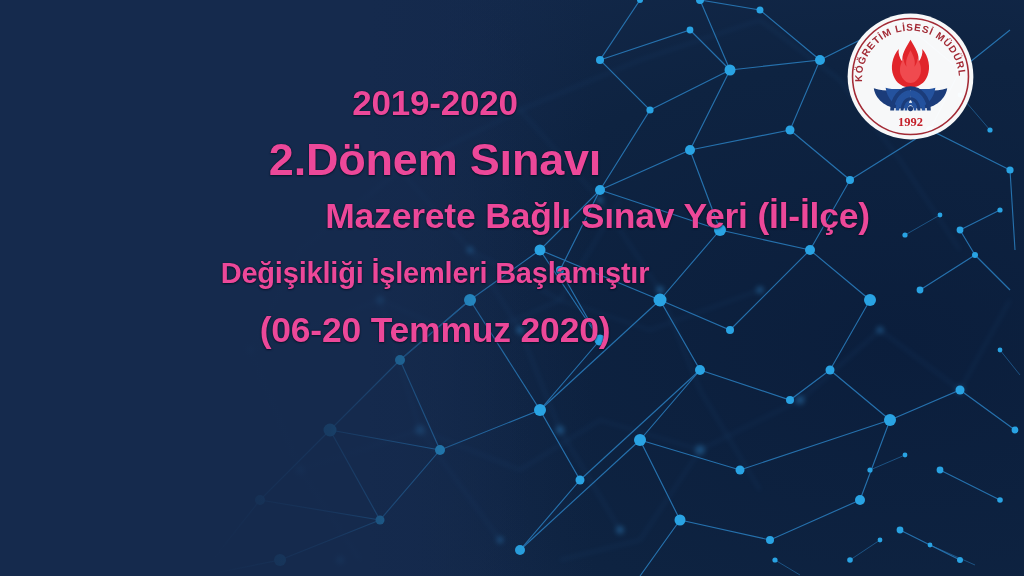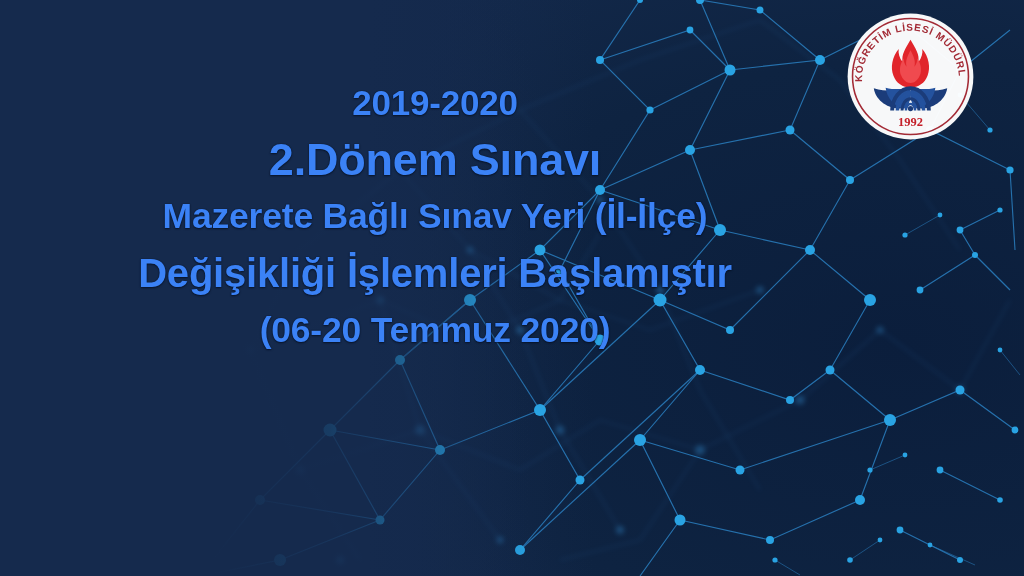--- a/index.html
+++ b/index.html
@@ -43,32 +43,32 @@
 
   
   #headline{
     position:absolute;
     left:0; top:74px;
     width:870px;
     text-align:center;
     z-index:6;
   }
   #headline .ln{
-    color:#3b82f6;
+    color:#ec4899;
     font-weight:bold;
     font-size:35px;
     line-height:57px;
     letter-spacing:-0.2px;
     white-space:nowrap;
     text-shadow:0 1px 2px rgba(4,14,32,.75), 0 0 1px rgba(4,14,32,.9);
   }
   #headline .ln.l1{ font-size:35px; }
   #headline .ln.l2{ font-size:45px; }
-  #headline .ln.l3{ font-size:35.5px; }
-  #headline .ln.l4{ font-size:40px; }
+  #headline .ln.l3{ font-size:35.5px;text-align:right; }
+  #headline .ln.l4{ font-size:29px; }
   #headline .ln.l5{ font-size:35.5px; }
 
   
   #logo{
     position:absolute;
     left:845px; top:11px;
     width:131px; height:131px;
     z-index:8;
   }
   #logo svg{ display:block; width:131px; height:131px; }

